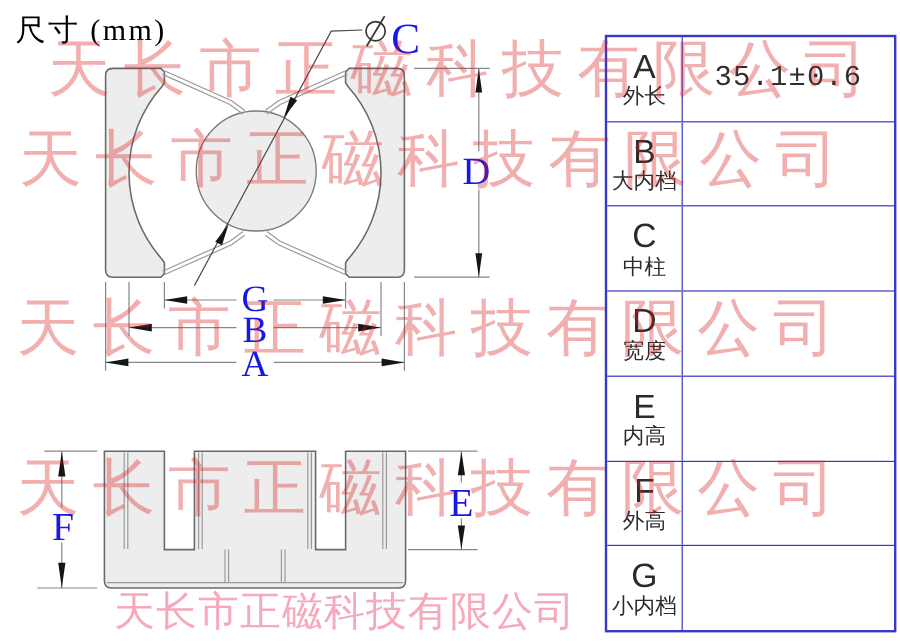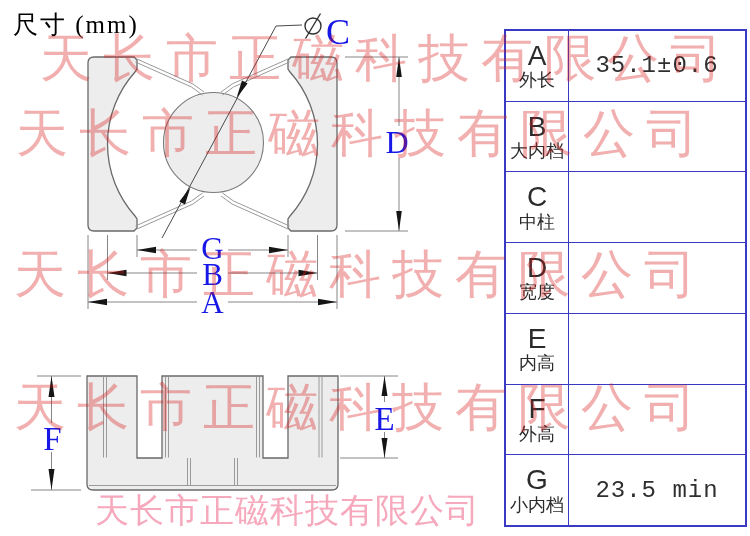--- a/index.html
+++ b/index.html
@@ -180,21 +180,20 @@
       <div class="letter-cell">
         <div class="letter">F</div>
         <div class="sublabel">外高</div>
       </div>
     </div>
     <div class="dim-row">
       <div class="letter-cell">
         <div class="letter">G</div>
         <div class="sublabel">小内档</div>
       </div>
-      <div class="value-cell">23.5 min</div>
     </div>
   </div>
 
   <div class="wm" style="left:40px;top:33px;">天长市正磁科技有限公司</div>
   <div class="wm" style="left:16px;top:108px;">天长市正磁科技有限公司</div>
   <div class="wm" style="left:14px;top:249px;">天长市正磁科技有限公司</div>
   <div class="wm" style="left:14px;top:382px;">天长市正磁科技有限公司</div>
   <div class="wm-bottom" style="left:95px;top:493px;">天长市正磁科技有限公司</div>
 
 </div>

